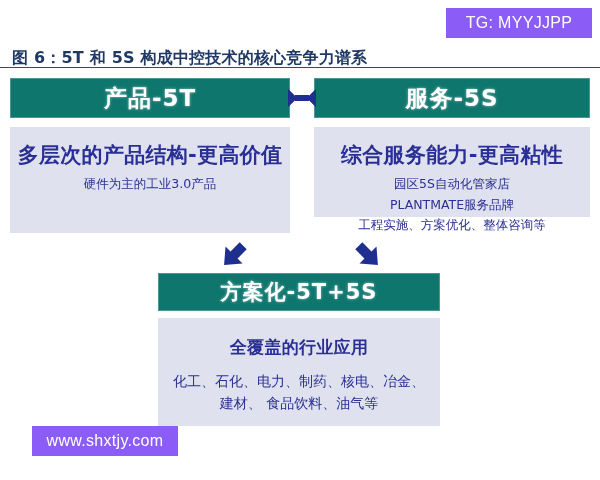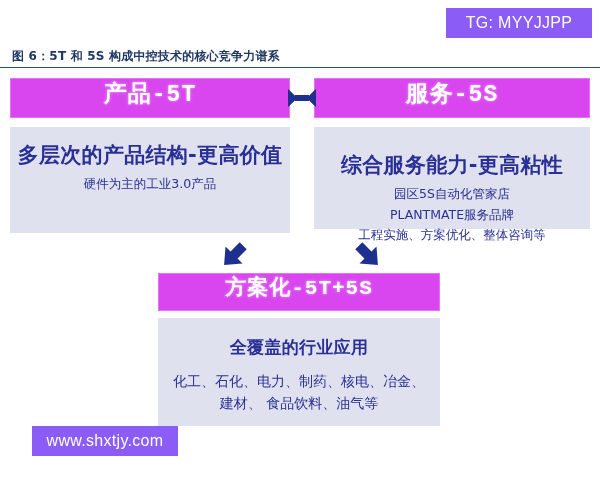--- a/index.html
+++ b/index.html
@@ -43,21 +43,21 @@
     height: 30px;
     font-size: 16px;
     margin-left: 16px;
   }
 
   
   #fig-title {
     position: absolute;
     left: 12px;
     top: 48px;
-    font-size: 12px;
+    font-size: 16px;
     font-weight: bold;
     color: #1f3864;
     letter-spacing: 0.2px;
     white-space: nowrap;
   }
   #title-rule {
     position: absolute;
     left: 0px;
     top: 67px;
     width: 600px;
@@ -70,28 +70,28 @@
     position: absolute;
     left: 0;
     top: 0;
     width: 600px;
     height: 480px;
   }
 
   
   .bar {
     position: absolute;
-    background: #d946ef;
+    background: #0f766e;
     color: #ffffff;
     display: flex;
+    align-items: center;
     justify-content: center;
     font-weight: bold;
     text-shadow: 0 0 3px rgba(255,255,255,0.55);
     box-shadow: inset 0 0 0 1px rgba(255,255,255,0.25);
-    font-family: Liberation Mono, monospace;
   }
   #bar-left {
     left: 10px;
     top: 78px;
     width: 280px;
     height: 40px;
     font-size: 23px;
     letter-spacing: 1px;
   }
   #bar-right {
@@ -123,22 +123,22 @@
     left: 10px;
     top: 127px;
     width: 280px;
     height: 106px;
     padding-top: 14px;
   }
   #panel-right {
     left: 314px;
     top: 127px;
     width: 276px;
-    height: 102px;
-    padding-top: 24px;
+    height: 90px;
+    padding-top: 14px;
   }
   #panel-bottom {
     left: 158px;
     top: 318px;
     width: 282px;
     height: 108px;
     padding-top: 18px;
   }
 
   .panel-head {

